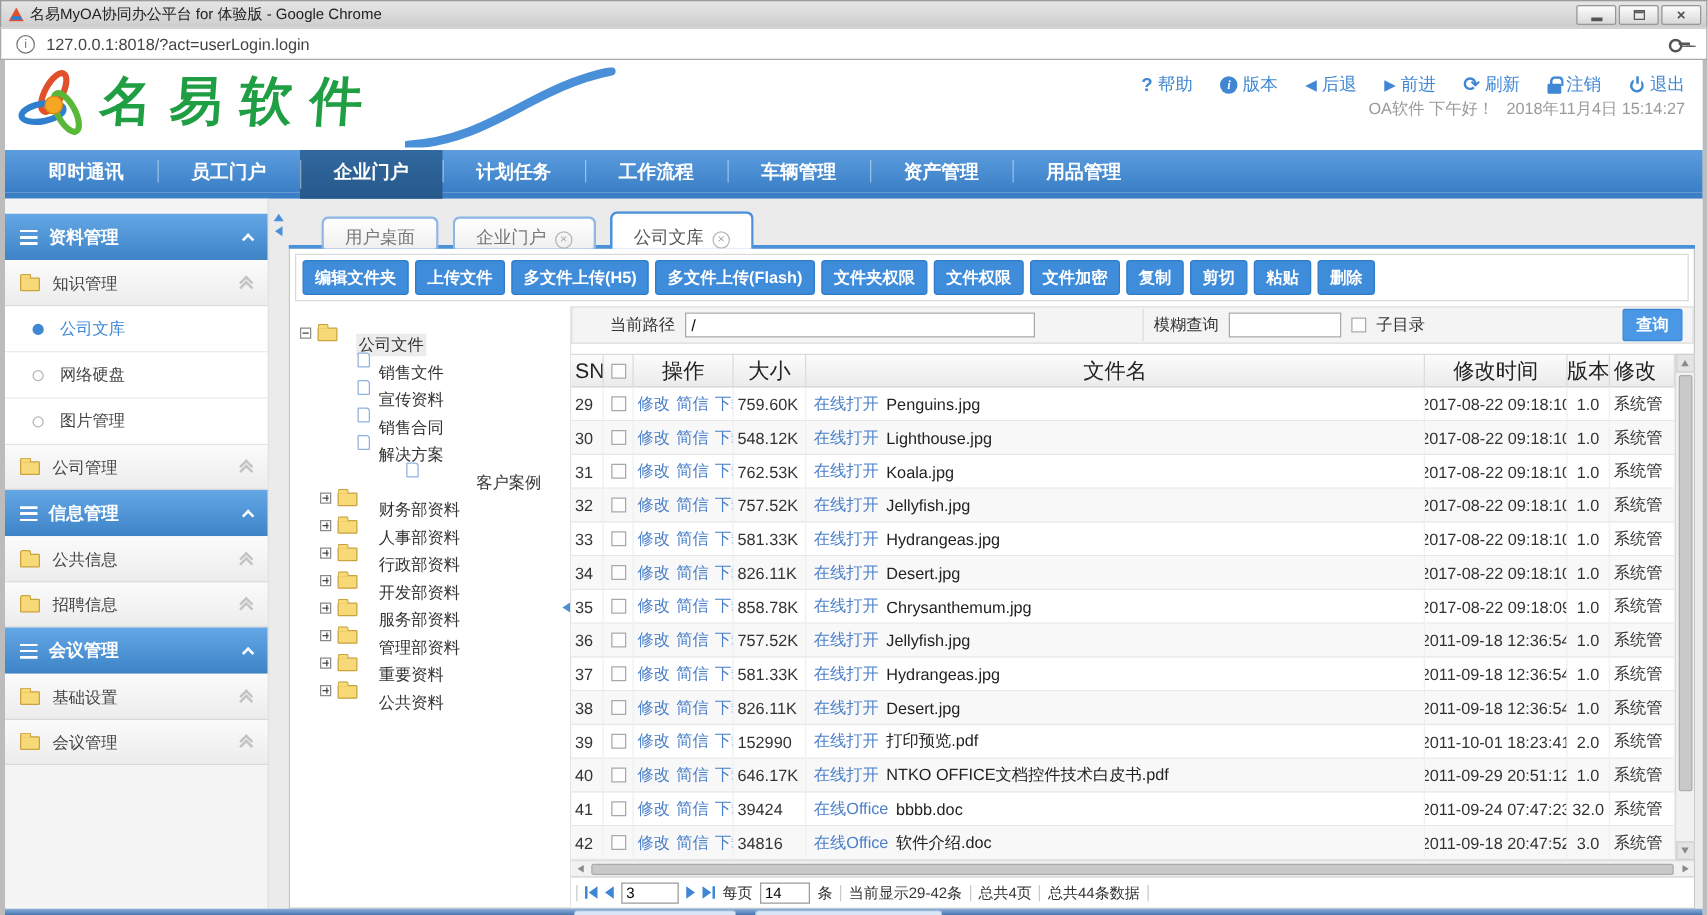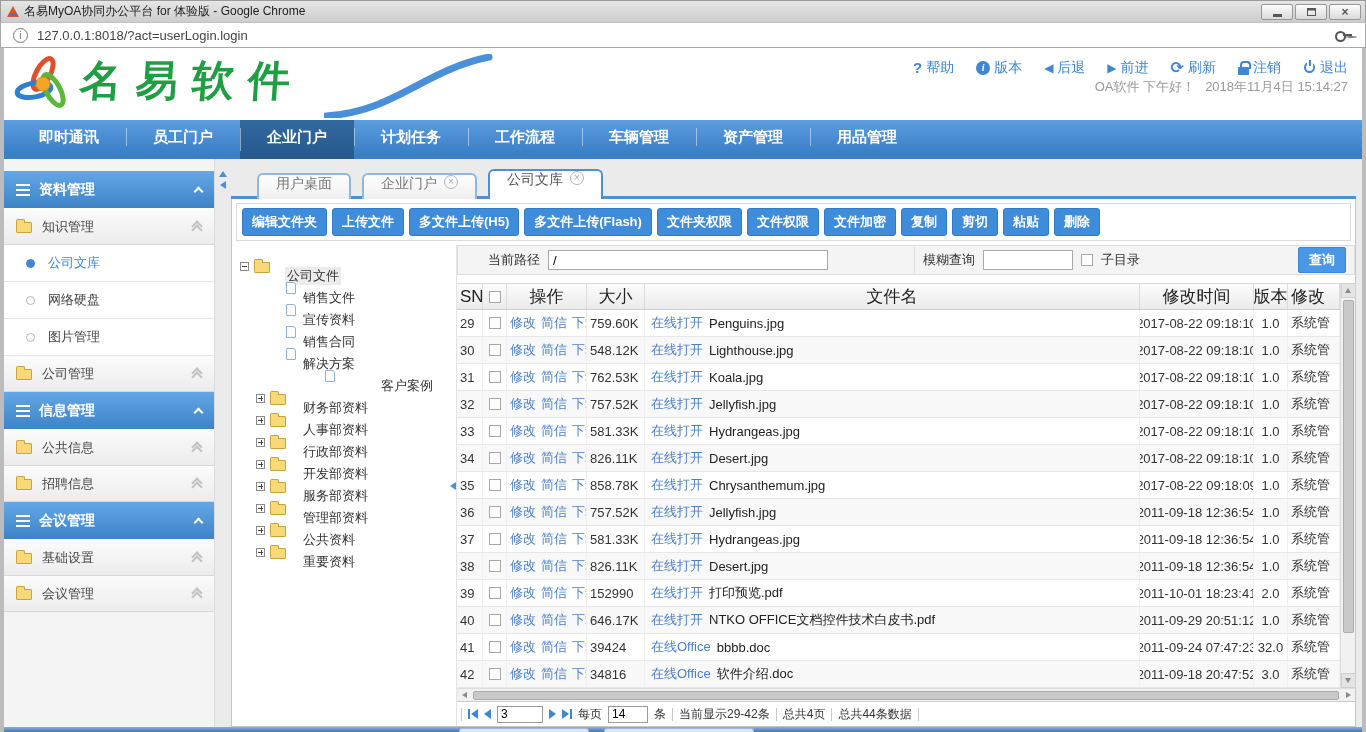--- a/index.html
+++ b/index.html
@@ -69,21 +69,21 @@
   .dchev::before{top:0;} .dchev::after{top:4px;}
   
   .gutter{width:16px;flex:none;position:relative;}
   .gutter-arrows{position:absolute;top:12px;left:4px;display:flex;flex-direction:column;gap:4px;align-items:center;}
   .tri-up-s{width:0;height:0;border-left:4px solid transparent;border-right:4px solid transparent;border-bottom:6px solid #4a90d9;}
   .tri-left-s{width:0;height:0;border-top:4px solid transparent;border-bottom:4px solid transparent;border-right:6px solid #4a90d9;}
   
   .main{flex:1;display:flex;flex-direction:column;min-width:0;padding-right:6px;}
   .doc-tabs{height:40px;display:flex;align-items:flex-end;padding-left:26px;position:relative;flex:none;}
   .tabs-underline{position:absolute;left:0;right:0;bottom:0;height:3px;background:#4b91da;}
-  .doc-tab{height:26px;display:flex;align-items:flex-start;gap:7px;padding:0 17px;border:2px solid #8fb7e3;border-bottom:none;border-radius:6px 6px 0 0;background:linear-gradient(#fff,#efefef);color:#777;font-size:14px;margin-right:11px;position:relative;cursor:pointer;margin-top:18px;}
+  .doc-tab{height:26px;display:flex;align-items:flex-end;gap:7px;padding:0 17px;border:2px solid #8fb7e3;border-bottom:none;border-radius:6px 6px 0 0;background:linear-gradient(#fff,#efefef);color:#777;font-size:14px;margin-right:11px;position:relative;cursor:pointer;margin-top:18px;}
   .doc-tab.active{height:30px;border-color:#4b91da;background:#fff;color:#555;z-index:2;}
   .doc-tab.active::after{content:"";position:absolute;left:0;right:0;bottom:-3px;height:3px;background:#fff;}
   .tab-close{width:14px;height:14px;border:1px solid #b5b5b5;border-radius:50%;color:#aaa;font-size:10px;line-height:12px;text-align:center;display:inline-block;}
   .panel{flex:1;background:#fff;border:1px solid #c6c6c6;border-top:none;display:flex;flex-direction:column;min-height:0;}
   
   .toolbar{margin:4px;border:1px solid #dadada;padding:4px 5px;display:flex;flex:none;}
   .tool-btn{background:#3e8cda;border:1px solid #2e7bc8;color:#fff;font-size:13px;font-weight:bold;padding:4px 9px;border-radius:3px;margin-right:5px;white-space:nowrap;cursor:pointer;}
   
   .content-row{flex:1;display:flex;min-height:0;position:relative;}
   .tree{width:224px;flex:none;padding:10px 0 0 8px;font-size:13px;color:#333;overflow:hidden;}
@@ -393,26 +393,26 @@
                 <span class="lbl">服务部资料</span>
               </div>
               <div class="tree-node" style="padding-left: 16px;">
                 <span class="tg plus"></span>
                 <span class="i-folder"></span>
                 <span class="lbl">管理部资料</span>
               </div>
               <div class="tree-node" style="padding-left: 16px;">
                 <span class="tg plus"></span>
                 <span class="i-folder"></span>
-                <span class="lbl">公共资料</span>
+                <span class="lbl">重要资料</span>
               </div>
               <div class="tree-node" style="padding-left: 16px;">
                 <span class="tg plus"></span>
                 <span class="i-folder"></span>
-                <span class="lbl">重要资料</span>
+                <span class="lbl">公共资料</span>
               </div>
             </div>
           <span class="tri-left-s tree-collapse"></span>
 
           <div class="file-area">
             <div class="filter-bar">
               <div class="fb-left">
                 <span>当前路径</span>
                 <input class="fb-input path-input" value="/" style="">
               </div>

